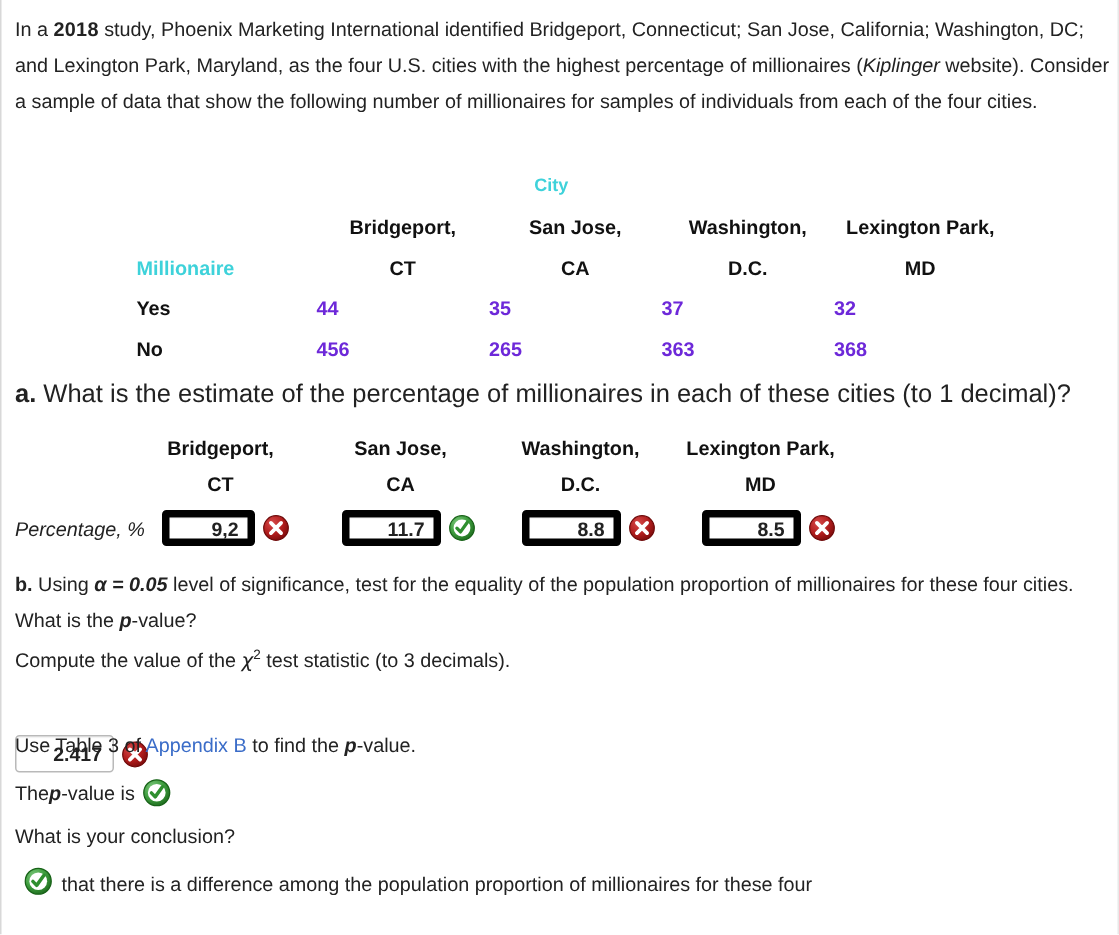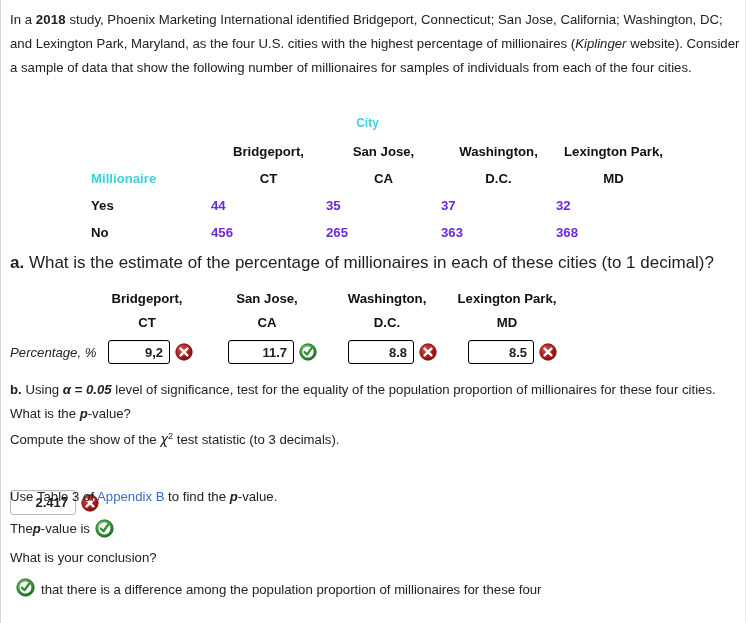--- a/index.html
+++ b/index.html
@@ -130,21 +130,21 @@
     font-style: italic;
   }
   .cellgroup {
     display: flex;
     align-items: center;
     width: 120px;
   }
   .ansbox {
     width: 62px;
     height: 24px;
-    border: 1px solid #000000;
+    border: 5px solid #000000;
     border-radius: 3px;
     background: #fff;
     box-shadow: inset 0 1px 1px rgba(0,0,0,.06);
     font-family: "Liberation Sans", sans-serif;
     font-size: 13px;
     font-weight: 700;
     color: #222;
     text-align: right;
     padding: 0 6px 0 4px;
     box-sizing: border-box;
@@ -406,21 +406,21 @@
         </svg>
       </span>
     </div>
   </div>
 
   <div class="qb">
     <b>b.</b><span> Using </span><span class="italic-p">α = 0.05</span><span> level of significance, test for the equality of the population proportion of millionaires for these four cities. What is the </span><span class="italic-p">p</span><span>-value?</span>
   </div>
 
   <div class="compute-line">
-    <span>Compute the show of the </span><span class="chi">χ</span><sup>2</sup><span> test statistic (to 3 decimals).</span>
+    <span>Compute the value of the </span><span class="chi">χ</span><sup>2</sup><span> test statistic (to 3 decimals).</span>
   </div>
 
   <div class="chi-row">
     <input class="chibox" type="text" value="2.417" style="">
     <span class="mark">
       <svg width="18" height="18" viewBox="0 0 18 18">
         <circle cx="9" cy="9" r="8.2" fill="url(#rg1)" stroke="#6e0a0a" stroke-width="0.8"></circle>
         <path d="M5.6 5.6 L12.4 12.4 M12.4 5.6 L5.6 12.4" stroke="#ffffff" stroke-width="2.5" stroke-linecap="round"></path>
       </svg>
     </span>

